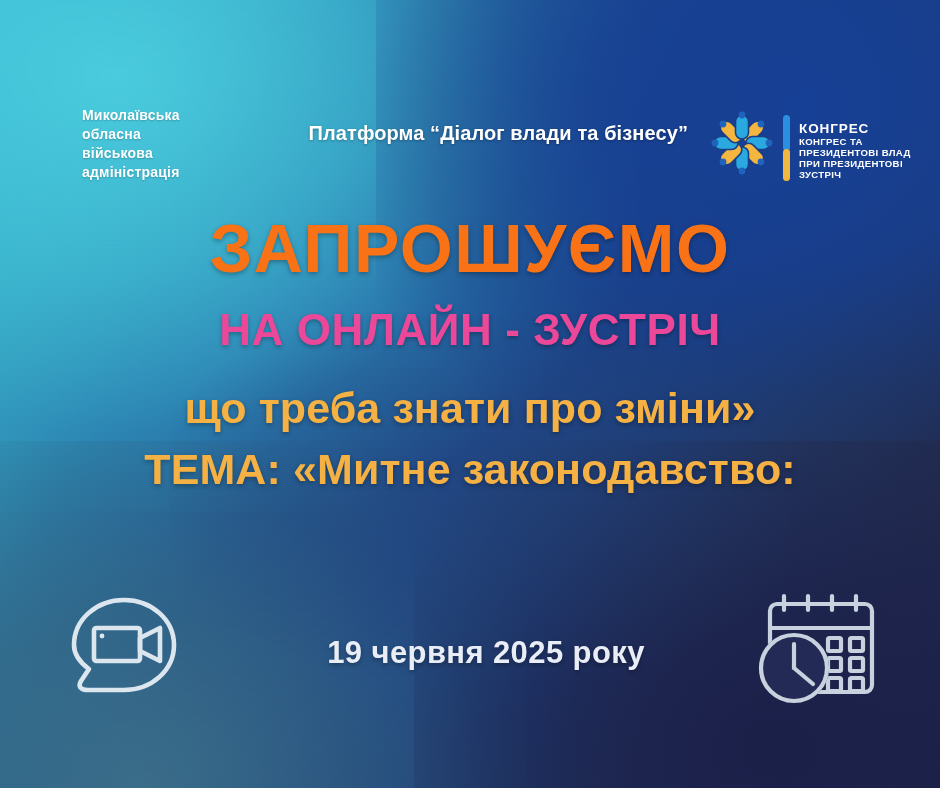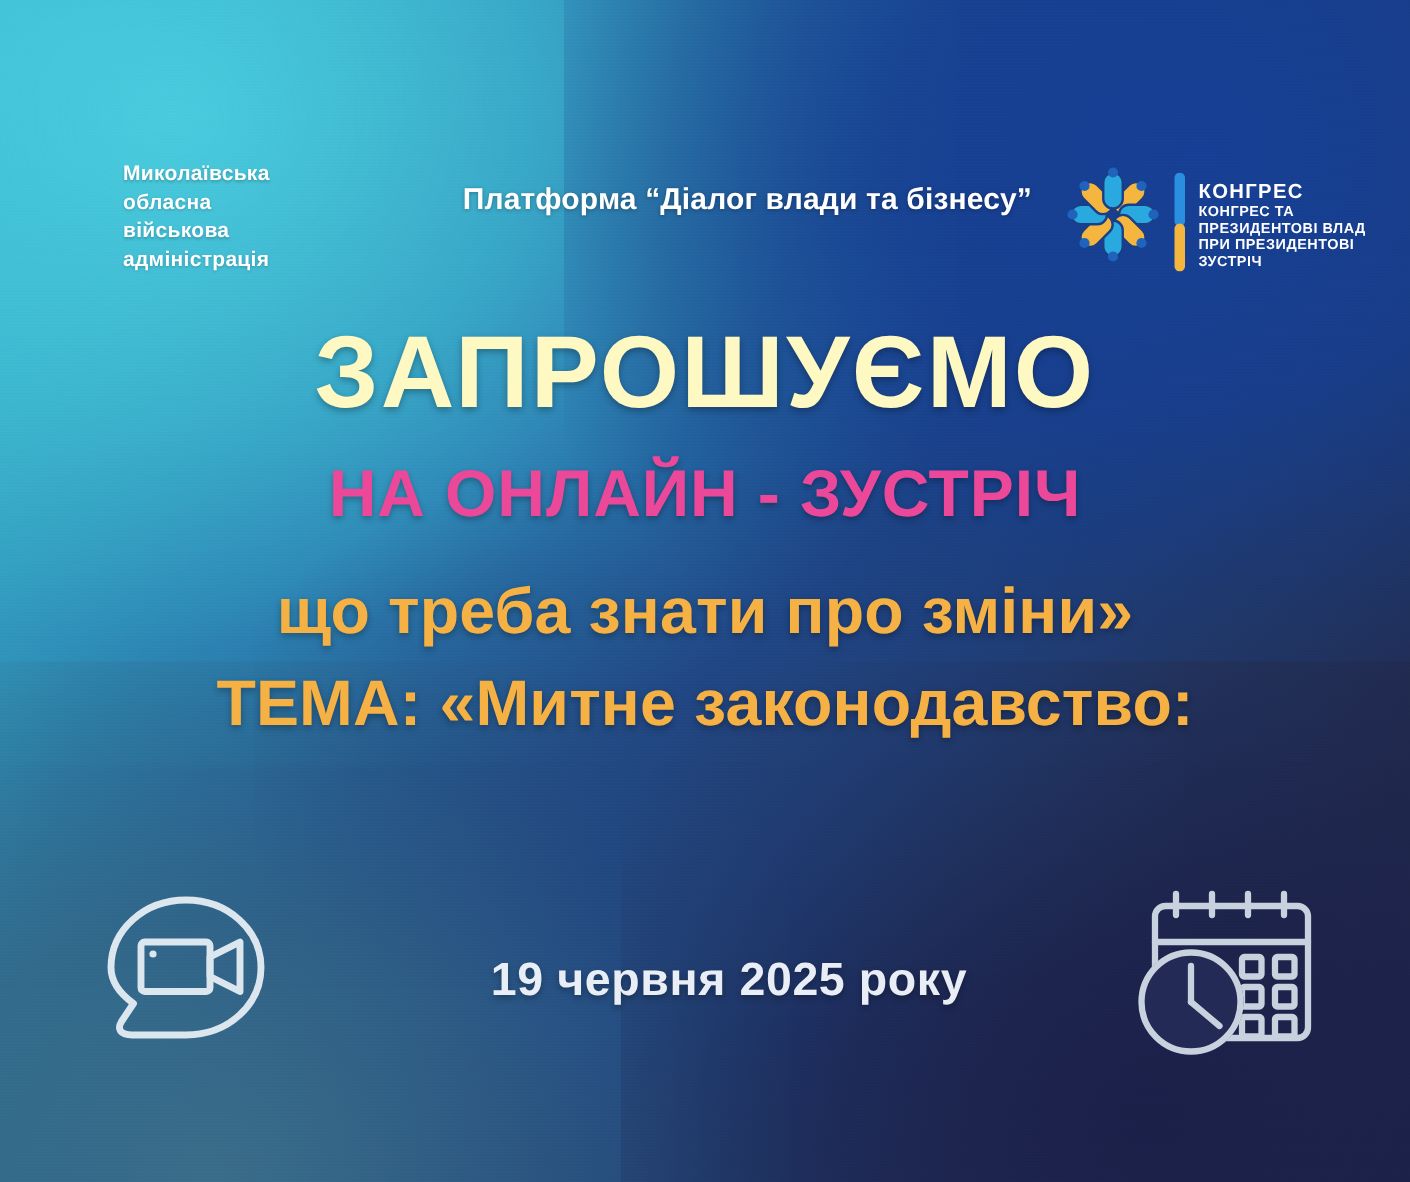--- a/index.html
+++ b/index.html
@@ -159,21 +159,21 @@
   .headline {
     position: absolute;
     left: 0;
     right: 0;
     top: 214px;
     text-align: center;
   }
   .h-invite {
     font-size: 68px;
     font-weight: 700;
-    color: #fef9c3;
+    color: #f97316;
     letter-spacing: 1.5px;
     line-height: 1.0;
     text-shadow: 0 2px 5px rgba(0,0,0,0.3);
   }
   .h-sub {
     margin-top: 26px;
     font-size: 44px;
     font-weight: 700;
     color: #ec4899;
     letter-spacing: 0.6px;

